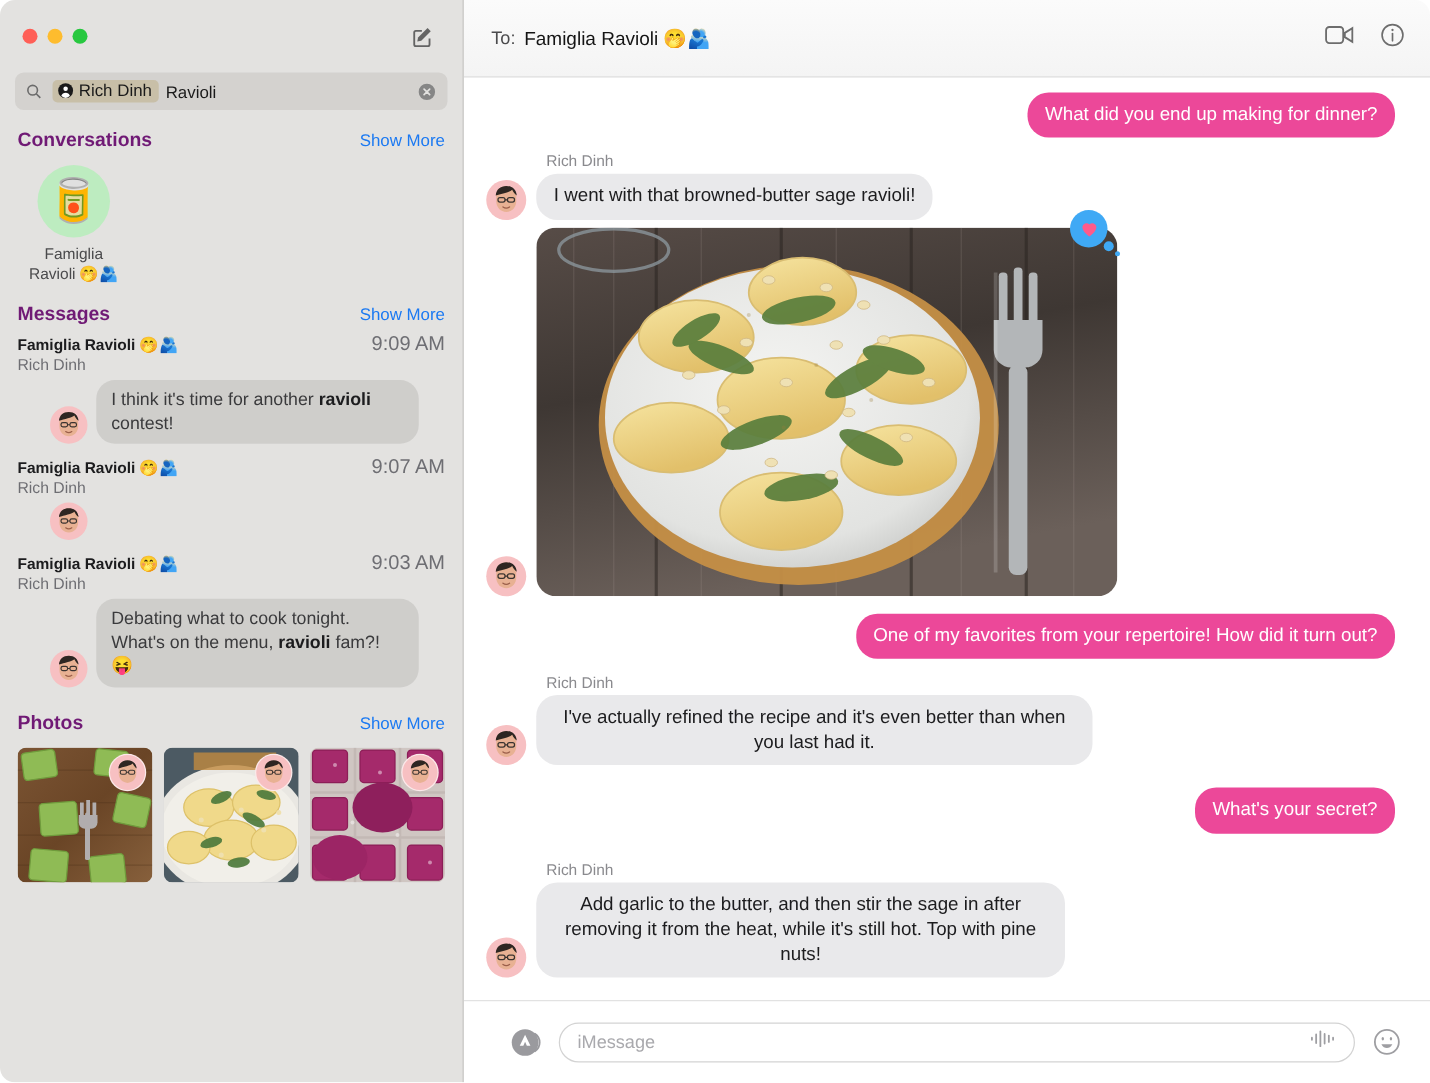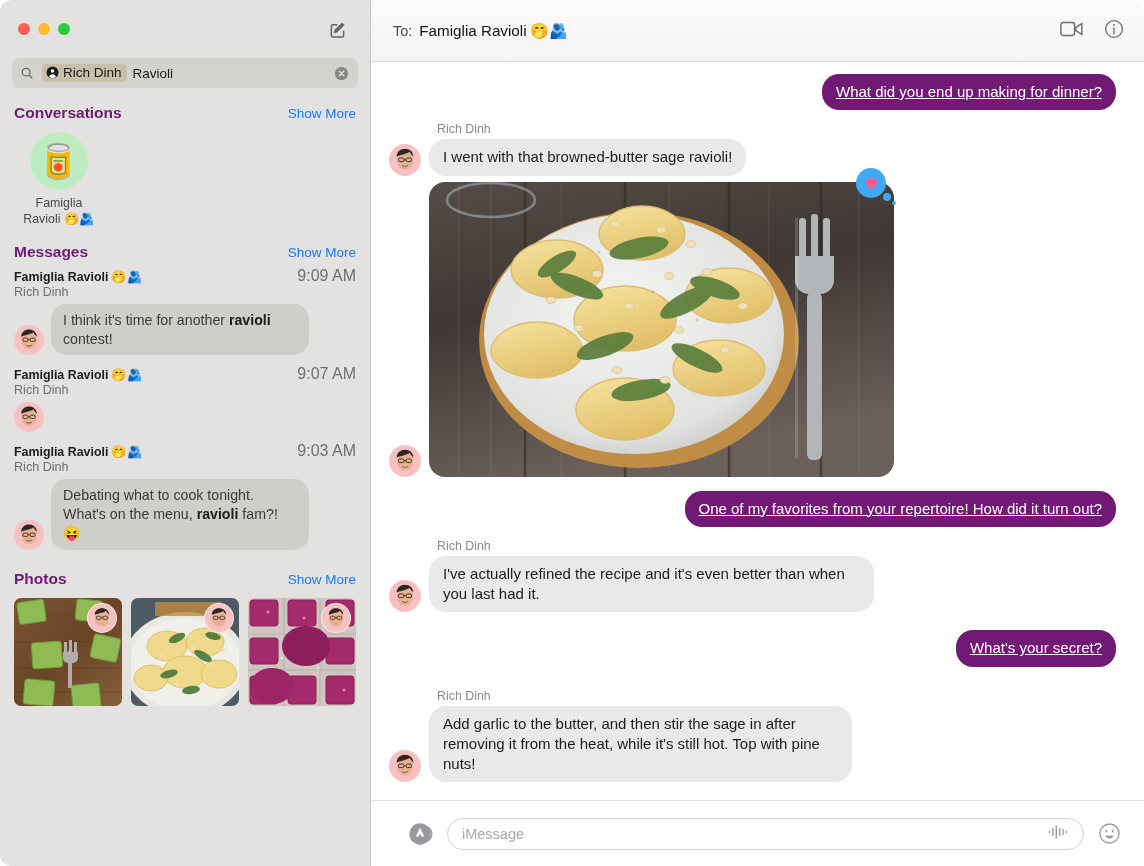--- a/index.html
+++ b/index.html
@@ -101,20 +101,21 @@
   .msg-meta { padding: 0 14px; }
   .msg-meta-top {
     display: flex; justify-content: space-between; align-items: baseline;
   }
   .msg-conv { font-size: 12.4px; font-weight: bold; color: #1c1c1e; }
   .msg-sender { font-size: 12.6px; color: #6e6e73; }
   .msg-time { font-size: 16px; color: #6e6e73; }
   .msg-body {
     display: flex; align-items: flex-end; gap: 7px;
     padding: 5px 14px 0 14px;
+    margin-left: 26px;
   }
   .sm-avatar {
     width: 30px; height: 30px; border-radius: 50%;
     background: #f7c0c2;
     flex: 0 0 30px;
     display: flex; align-items: flex-end; justify-content: center;
     overflow: hidden;
     position: relative;
   }
   .sm-bubble {
@@ -184,22 +185,22 @@
     display: flex; align-items: flex-end; justify-content: center;
     overflow: hidden;
   }
   .bubble {
     border-radius: 17px;
     padding: 8px 14px;
     font-size: 15px; line-height: 1.35;
     max-width: 470px;
     position: relative;
   }
-  .bubble.gray { background: #e9e9eb; color: #1c1c1e; }
-  .bubble.blue { background: #701a75; color: #ffffff; text-decoration: underline; }
+  .bubble.gray { background: #e9e9eb; color: #1c1c1e; text-align: center; }
+  .bubble.blue { background: #ec4899; color: #ffffff; }
 
   
   .photo-msg-wrap { display: flex; align-items: flex-end; gap: 8px; position: relative; margin-bottom: 8px;}
   .photo-msg {
     width: 465px; height: 295px;
     border-radius: 16px;
     overflow: hidden;
     position: relative;
   }
   .tapback {

